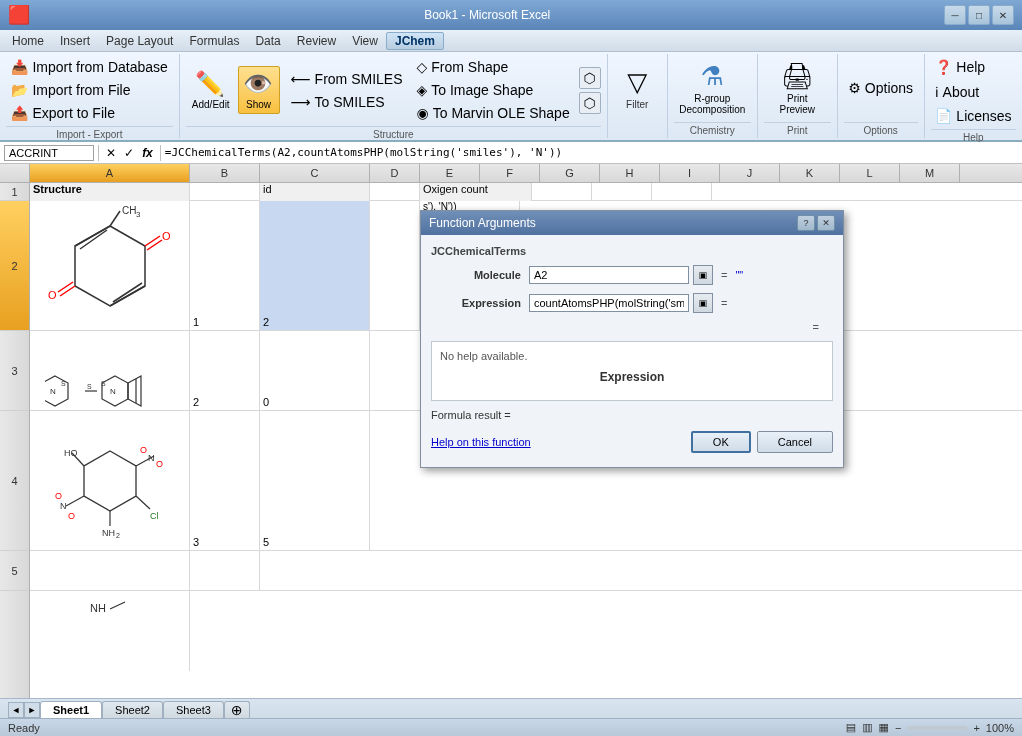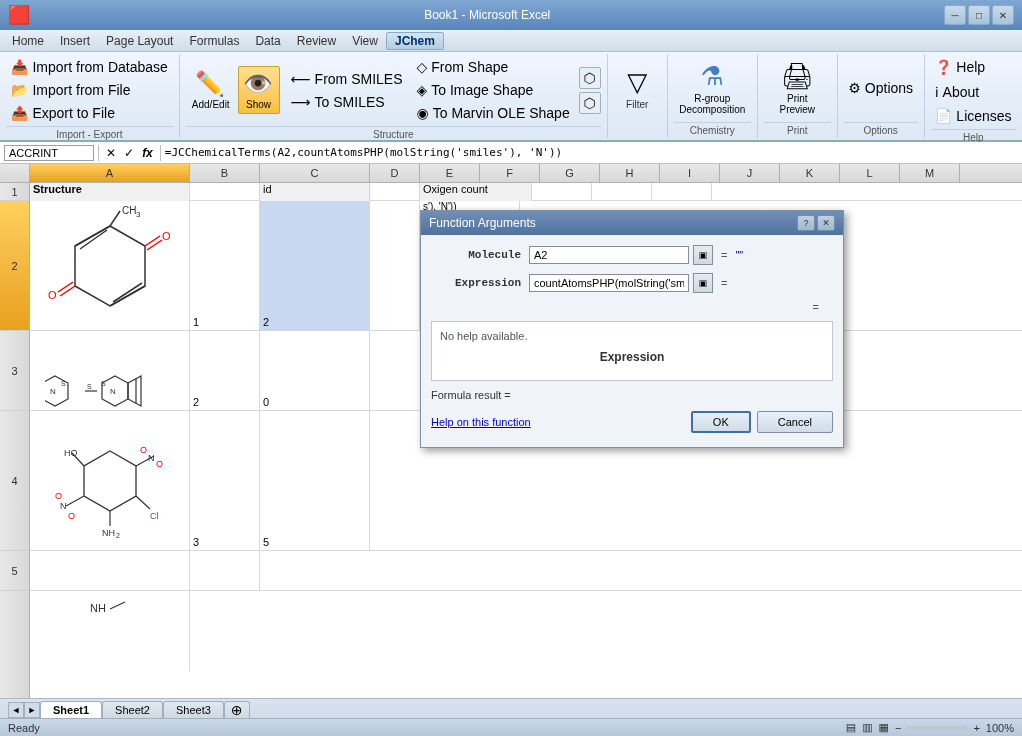--- a/index.html
+++ b/index.html
@@ -75,21 +75,21 @@
 
     
     .dialog-overlay { position: absolute; top: 0; left: 0; right: 0; bottom: 0; z-index: 100; }
     .dialog { position: absolute; top: 180px; left: 420px; width: 424px; background: #f0f4f8; border: 1px solid #8090a0; box-shadow: 3px 3px 8px rgba(0,0,0,0.4); }
     .dialog-title-bar { background: linear-gradient(to bottom, #7090b8, #5070a0); color: white; padding: 4px 8px; display: flex; align-items: center; justify-content: space-between; font-size: 12px; }
     .dialog-title-btns { display: flex; gap: 2px; }
     .dialog-title-btn { width: 18px; height: 16px; background: linear-gradient(to bottom, #c0d0e0, #a0b8cc); border: 1px solid #7090a8; border-radius: 2px; font-size: 9px; display: flex; align-items: center; justify-content: center; cursor: pointer; color: #333; }
     .dialog-body { padding: 10px; }
     .dialog-section-label { font-size: 11px; color: #444; font-weight: bold; margin-bottom: 8px; }
     .dialog-row { display: flex; align-items: center; margin-bottom: 8px; gap: 8px; }
-    .dialog-label { width: 90px; text-align: right; font-size: 11px; color: #333; font-weight: bold; font-family: Liberation Mono, monospace; }
+    .dialog-label { width: 90px; text-align: right; font-size: 11px; color: #333; font-weight: bold; }
     .dialog-input-row { display: flex; align-items: center; gap: 4px; flex: 1; }
     .dialog-input { border: 1px solid #8090a0; padding: 2px 4px; font-size: 11px; width: 160px; background: white; }
     .dialog-equals { font-size: 11px; color: #555; padding: 0 4px; }
     .dialog-result { font-size: 11px; color: #0000cc; }
     .dialog-ref-btn { width: 20px; height: 20px; background: linear-gradient(to bottom, #e8ecf0, #d0d8e0); border: 1px solid #8090a0; font-size: 9px; cursor: pointer; display: flex; align-items: center; justify-content: center; }
     .dialog-help-area { background: white; border: 1px solid #c0c8d0; margin: 8px 0; padding: 8px; min-height: 60px; }
     .dialog-help-text { font-size: 11px; color: #555; }
     .dialog-help-title { font-size: 12px; font-weight: bold; color: #333; text-align: center; margin-top: 8px; }
     .dialog-formula-result { font-size: 11px; color: #333; margin: 6px 0; }
     .dialog-footer { display: flex; align-items: center; justify-content: space-between; padding: 4px 0; }
@@ -436,20 +436,21 @@
   <div class="dialog-overlay">
     <div class="dialog">
       <div class="dialog-title-bar">
         <span>Function Arguments</span>
         <div class="dialog-title-btns">
           <button class="dialog-title-btn">?</button>
           <button class="dialog-title-btn">✕</button>
         </div>
       </div>
       <div class="dialog-body">
+        <div class="dialog-section-label">JCChemicalTerms</div>
 
         <div class="dialog-row">
           <span class="dialog-label">Molecule</span>
           <div class="dialog-input-row">
             <input class="dialog-input" value="A2" style="">
             <button class="dialog-ref-btn">▣</button>
             <span class="dialog-equals">=</span>
             <span class="dialog-result">""</span>
           </div>
         </div>

